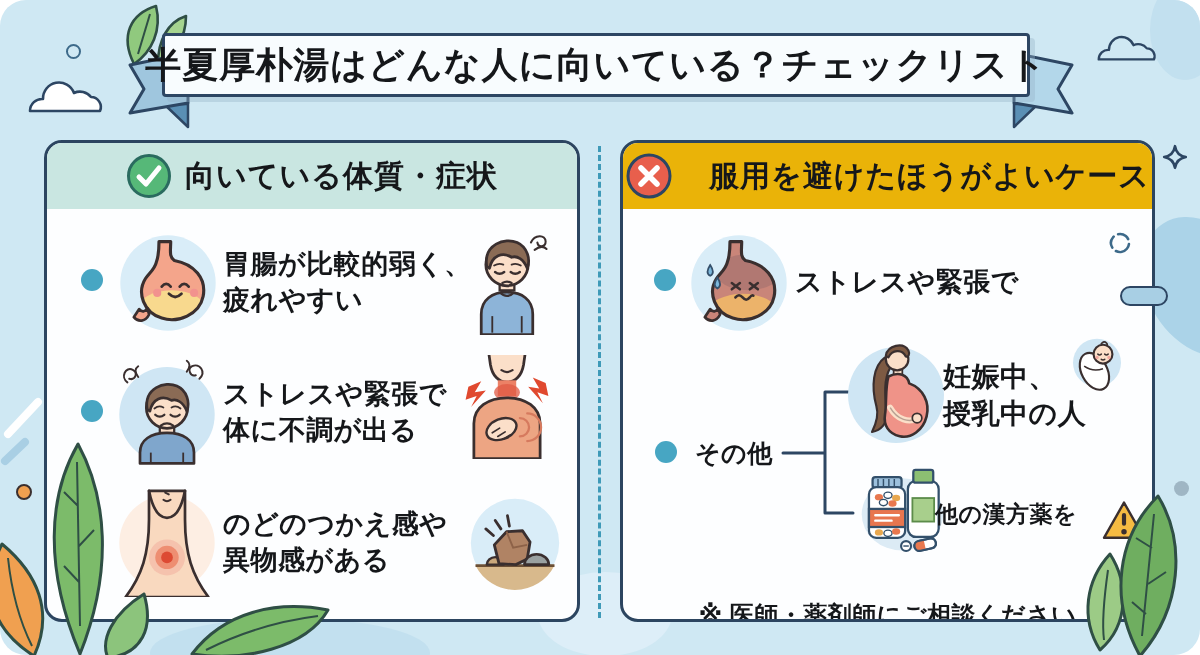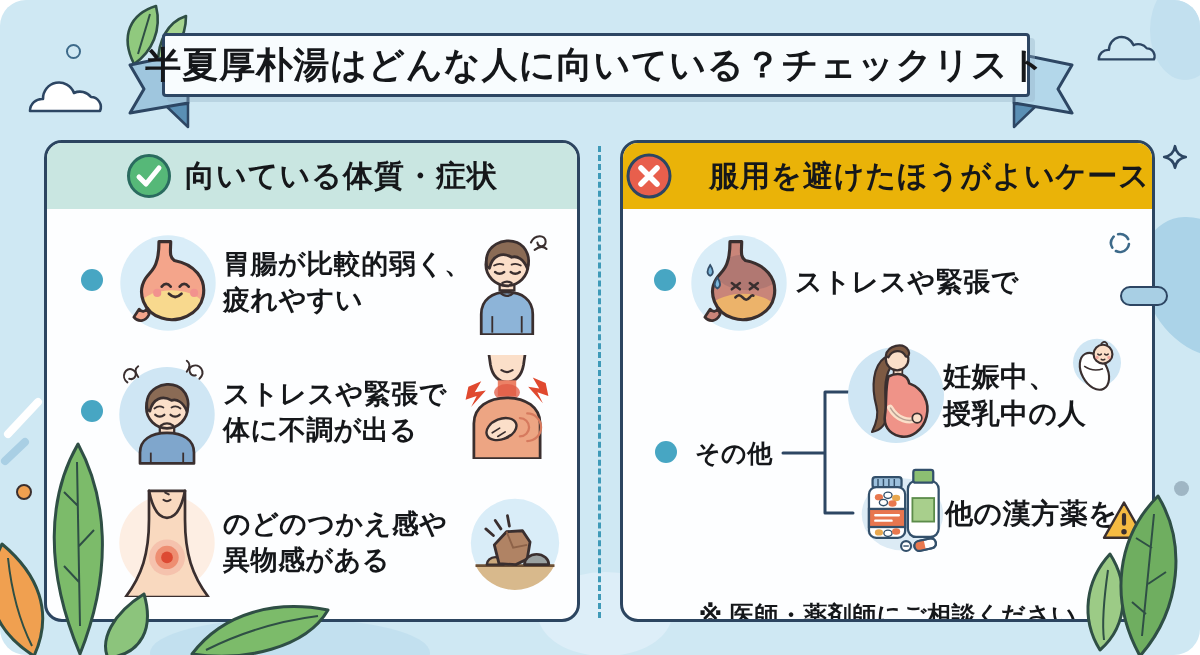--- a/index.html
+++ b/index.html
@@ -304,21 +304,21 @@
         <ellipse cx="41" cy="77" rx="4.5" ry="3.5" fill="#e8784f"></ellipse>
         <circle cx="52" cy="93" r="5.5" fill="#ffffff" stroke="#33506b" stroke-width="2.4"></circle>
         <path d="M49,93 h6" stroke="#33506b" stroke-width="1.6"></path>
         <g transform="rotate(-12 73 91)">
           <rect x="61" y="86" width="24" height="11" rx="5.5" fill="#ffffff" stroke="#33506b" stroke-width="2.4"></rect>
           <path d="M61,91.5 a5.5,5.5 0 0 1 5.5,-5.5 h6 v11 h-6 a5.5,5.5 0 0 1 -5.5,-5.5 z" fill="#e8784f"></path>
           <rect x="61" y="86" width="24" height="11" rx="5.5" fill="none" stroke="#33506b" stroke-width="2.4"></rect>
         </g>
       </svg>
     </div>
-    <div class="abs itext" style="left:322px;top:326px;height:90px;font-size:28px;">
+    <div class="abs itext" style="left:312px;top:326px;height:90px;font-size:23px;">
       <span>他の漢方薬を</span>
     </div>
     <div class="abs" style="left:477px;top:352px;">
       <svg width="48" height="52" viewBox="0 0 60 60">
         <polygon points="30,7 55,51 5,51" fill="#f6bb42" stroke="#3a2f2f" stroke-width="3" stroke-linejoin="round"></polygon>
         <rect x="27.4" y="20" width="5.2" height="16" rx="2.6" fill="#3a2f2f"></rect>
         <circle cx="30" cy="43.5" r="3.4" fill="#3a2f2f"></circle>
       </svg>
     </div>
 

